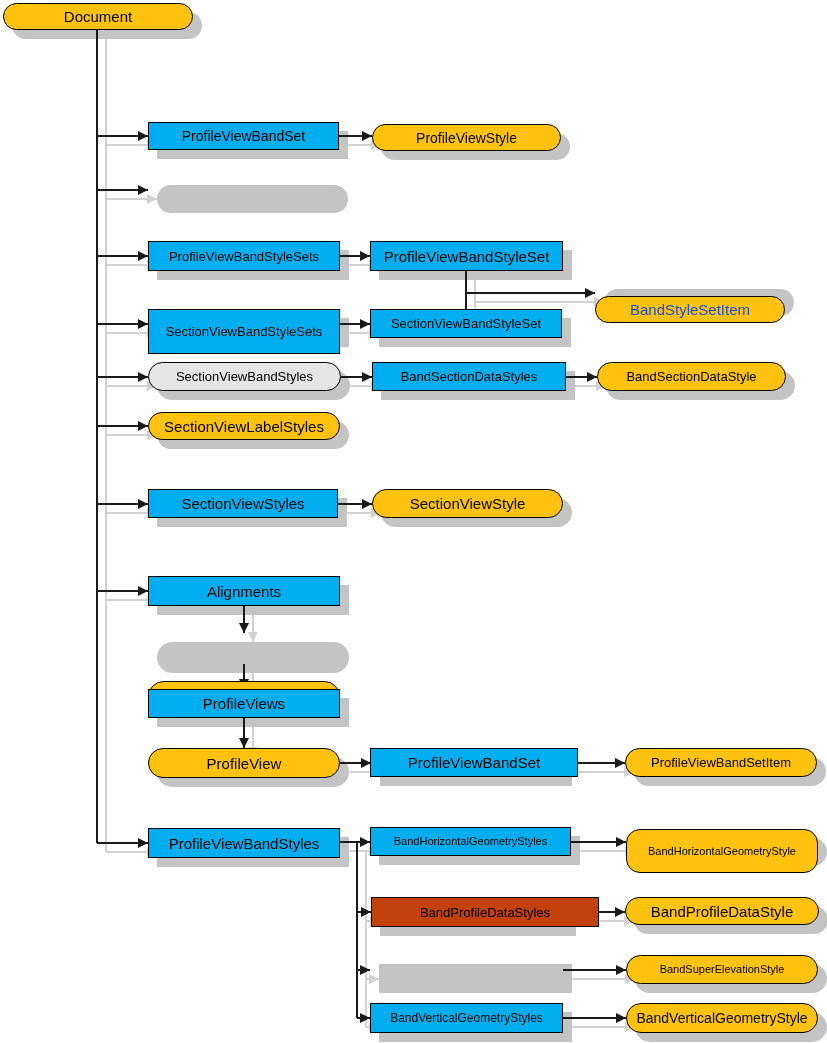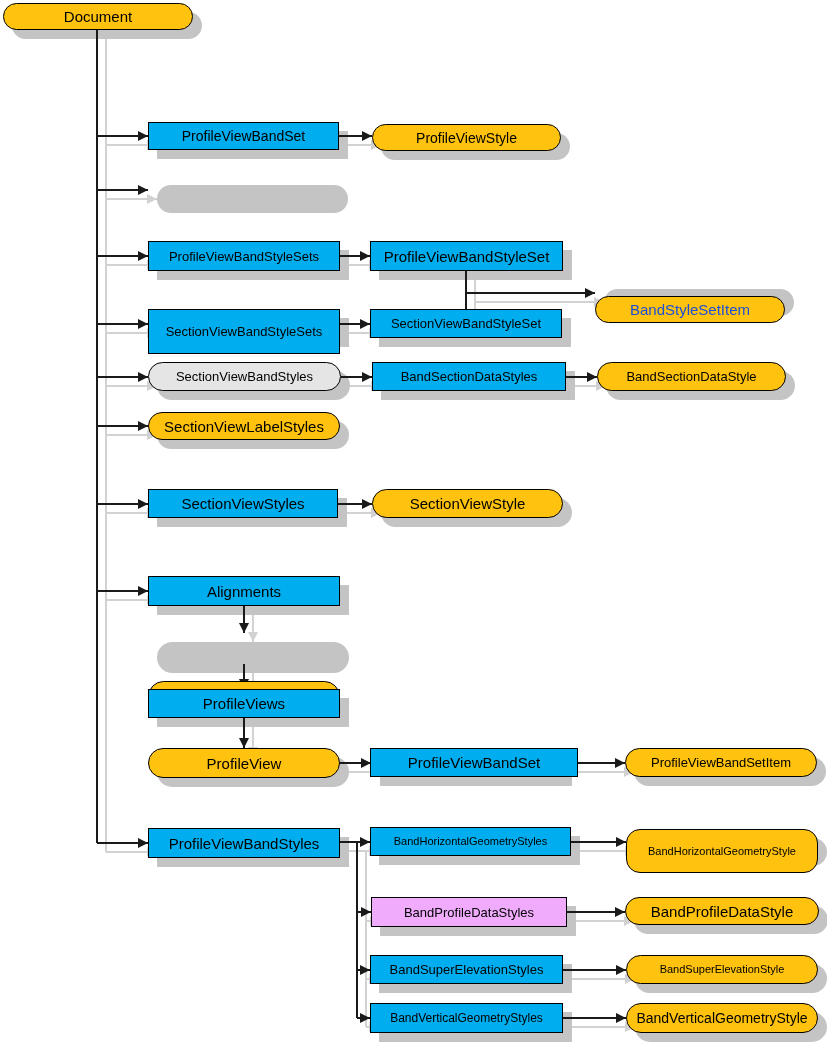--- a/index.html
+++ b/index.html
@@ -211,19 +211,18 @@
     <div class="node pill" style="left: 372px; top: 489px; width: 191px; height: 29px; font-size: 15px; background: rgb(255, 194, 14); border-color: rgb(0, 0, 0); color: rgb(0, 0, 0); border-radius: 14.5px;">SectionViewStyle</div>
     <div class="node rect" style="left: 148px; top: 576px; width: 192px; height: 30px; font-size: 15px; background: rgb(0, 174, 239); border-color: rgb(0, 0, 0); color: rgb(0, 0, 0); border-radius: 0px;">Alignments</div>
     <div class="node pill" style="left: 148px; top: 633px; width: 192px; height: 31px; font-size: 15px; background: rgb(255, 194, 14); border-color: rgb(0, 0, 0); color: rgb(0, 0, 0); border-radius: 15.5px; margin-top: 48px;">Alignment</div>
     <div class="node rect" style="left: 148px; top: 689px; width: 192px; height: 29px; font-size: 15px; background: rgb(0, 174, 239); border-color: rgb(0, 0, 0); color: rgb(0, 0, 0); border-radius: 0px;">ProfileViews</div>
     <div class="node pill" style="left: 148px; top: 748px; width: 192px; height: 30px; font-size: 15px; background: rgb(255, 194, 14); border-color: rgb(0, 0, 0); color: rgb(0, 0, 0); border-radius: 15px;">ProfileView</div>
     <div class="node rect" style="left: 370px; top: 748px; width: 208px; height: 29px; font-size: 15px; background: rgb(0, 174, 239); border-color: rgb(0, 0, 0); color: rgb(0, 0, 0); border-radius: 0px;">ProfileViewBandSet</div>
     <div class="node pill" style="left: 625px; top: 748px; width: 192px; height: 29px; font-size: 13px; background: rgb(255, 194, 14); border-color: rgb(0, 0, 0); color: rgb(0, 0, 0); border-radius: 14.5px;">ProfileViewBandSetItem</div>
     <div class="node rect" style="left: 148px; top: 828px; width: 192px; height: 30px; font-size: 15px; background: rgb(0, 174, 239); border-color: rgb(0, 0, 0); color: rgb(0, 0, 0); border-radius: 0px;">ProfileViewBandStyles</div>
     <div class="node rect" style="left: 370px; top: 827px; width: 201px; height: 29px; font-size: 11px; background: rgb(0, 174, 239); border-color: rgb(0, 0, 0); color: rgb(0, 0, 0); border-radius: 0px;">BandHorizontalGeometryStyles</div>
     <div class="node pill" style="left: 626px; top: 829px; width: 192px; height: 44px; font-size: 11px; background: rgb(255, 194, 14); border-color: rgb(0, 0, 0); color: rgb(0, 0, 0); border-radius: 14px;">BandHorizontalGeometryStyle</div>
-    <div class="node rect" style="left: 371px; top: 897px; width: 196px; height: 30px; font-size: 13px; background: #f0abfc; border-color: rgb(0, 0, 0); color: rgb(0, 0, 0); border-radius: 0px;">BandProfileDataStyles</div>
+    <div class="node rect" style="left: 371px; top: 897px; width: 228px; height: 30px; font-size: 13px; background: #c2410c; border-color: rgb(0, 0, 0); color: rgb(0, 0, 0); border-radius: 0px;">BandProfileDataStyles</div>
     <div class="node pill" style="left: 625px; top: 897px; width: 194px; height: 28px; font-size: 15px; background: rgb(255, 194, 14); border-color: rgb(0, 0, 0); color: rgb(0, 0, 0); border-radius: 14px;">BandProfileDataStyle</div>
-    <div class="node rect" style="left: 370px; top: 955px; width: 193px; height: 29px; font-size: 13px; background: rgb(0, 174, 239); border-color: rgb(0, 0, 0); color: rgb(0, 0, 0); border-radius: 0px;">BandSuperElevationStyles</div>
     <div class="node pill" style="left: 626px; top: 955px; width: 192px; height: 29px; font-size: 11px; background: rgb(255, 194, 14); border-color: rgb(0, 0, 0); color: rgb(0, 0, 0); border-radius: 14.5px;">BandSuperElevationStyle</div>
     <div class="node rect" style="left: 370px; top: 1003px; width: 193px; height: 30px; font-size: 12px; background: rgb(0, 174, 239); border-color: rgb(0, 0, 0); color: rgb(0, 0, 0); border-radius: 0px;">BandVerticalGeometryStyles</div>
     <div class="node pill" style="left: 626px; top: 1003px; width: 192px; height: 30px; font-size: 14px; background: rgb(255, 194, 14); border-color: rgb(0, 0, 0); color: rgb(0, 0, 0); border-radius: 15px;">BandVerticalGeometryStyle</div>
   </div>
 
 </body></html>

